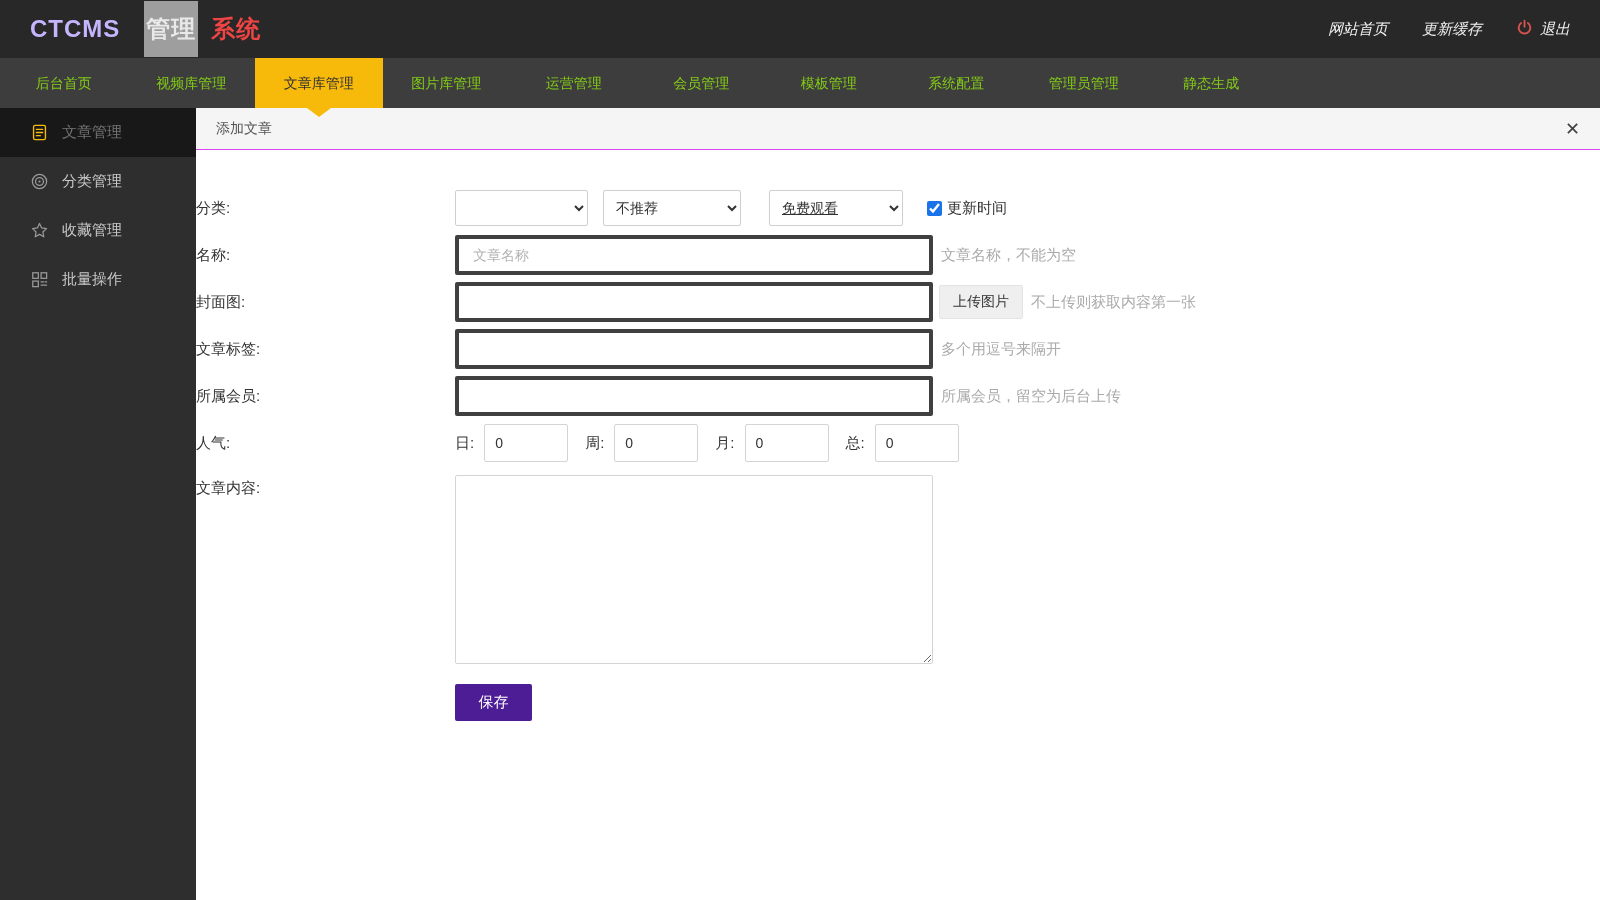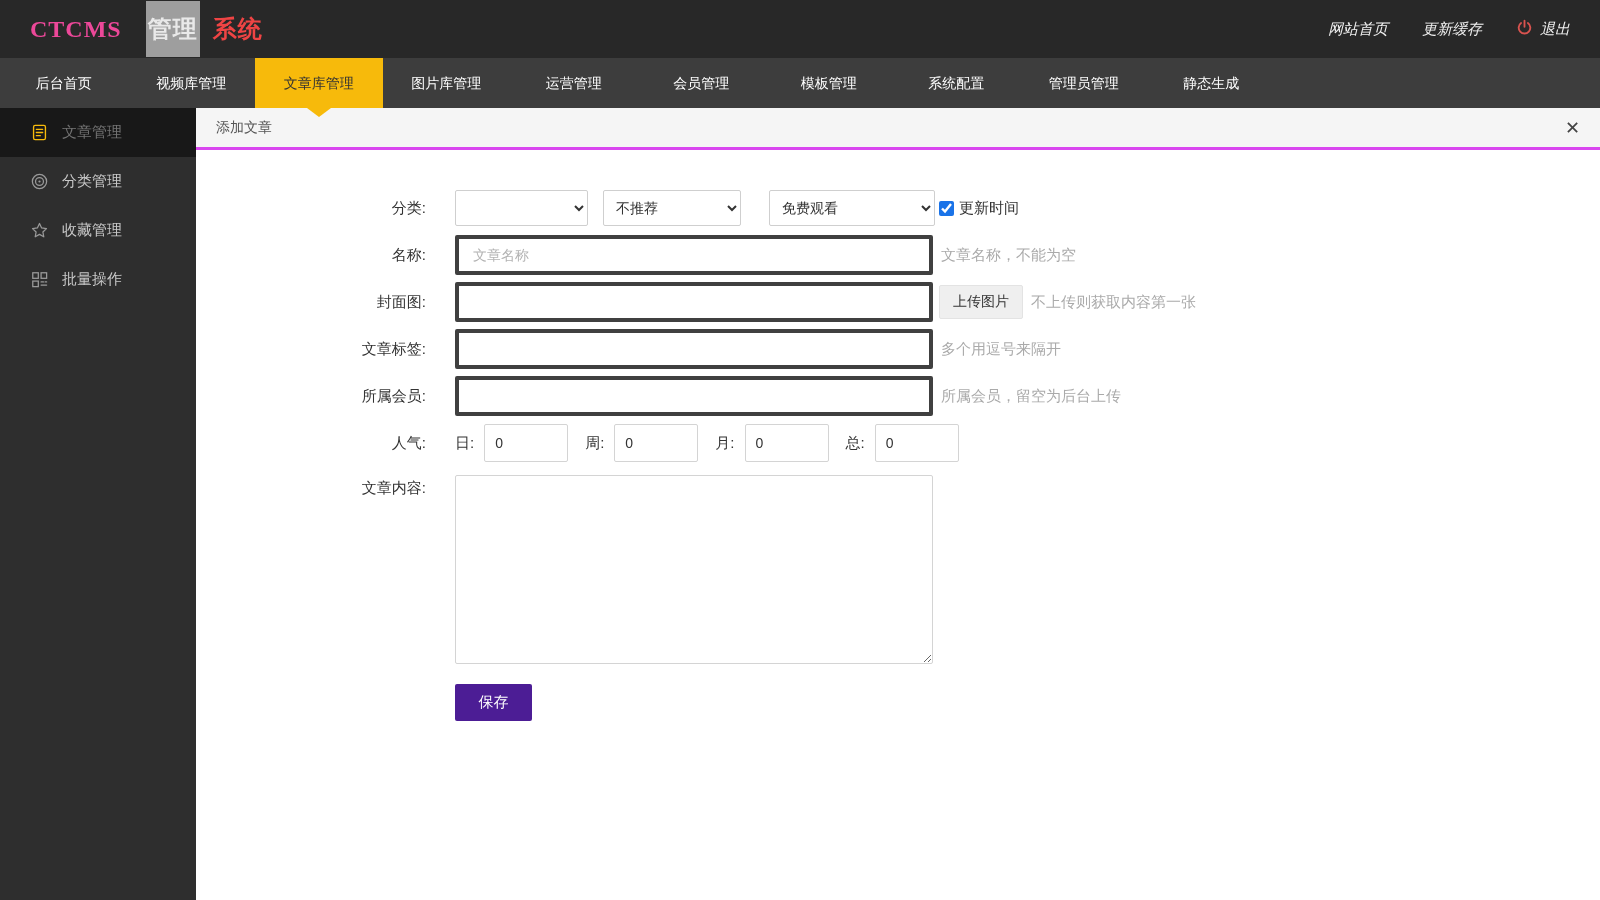--- a/index.html
+++ b/index.html
@@ -10,34 +10,34 @@
     color: #333;
     overflow: hidden;
   }
   
   .topbar {
     height: 58px; background: #282828;
     display: flex; align-items: center; justify-content: space-between;
     padding: 0 30px;
   }
   .logo { display: flex; align-items: center; font-size: 24px; font-weight: bold; letter-spacing: 1px; }
-  .logo .ctcms { color: #ec4899; font-family: Liberation Serif, serif; }
+  .logo .ctcms { color: #c4b5fd; }
   .logo .guanli { color: #e9e9e9; background: #9e9e9e; padding: 12px 2px; font-weight: bold; margin-left: 24px; }
   .logo .xitong { color: #ef4444; padding-left: 13px; }
   .top-links { display: flex; align-items: center; gap: 34px; font-style: italic; }
   .top-link { color: #f2f2f2; font-size: 15px; cursor: pointer; display: flex; align-items: center; gap: 7px; text-decoration: none; }
   .power-svg { display: inline-block; }
   
   .navbar {
     height: 50px; background: #3d3d3d;
     display: flex; position: relative; z-index: 3;
   }
   .nav-tab {
     width: 127.5px; height: 50px; line-height: 50px;
-    text-align: center; color: #ffffff; font-size: 14px;
+    text-align: center; color: #84cc16; font-size: 14px;
     cursor: pointer; position: relative;
   }
   .nav-tab.active { background: #f7ba0b; color: #333; }
   .nav-tab.active::after {
     content: ""; position: absolute; left: 50%; bottom: -9px;
     transform: translateX(-50%);
     border-left: 12px solid transparent; border-right: 12px solid transparent;
     border-top: 9px solid #f7ba0b;
   }
   
@@ -46,40 +46,40 @@
   .side-item {
     height: 49px; display: flex; align-items: center;
     padding-left: 30px; gap: 13px; cursor: pointer;
     color: #c9c9c9; font-size: 15px;
   }
   .side-item.active { background: #181818; color: #737373; }
   .side-item .ico { width: 19px; height: 19px; flex: none; display: inline-flex; }
   .content { flex: 1; background: #fff; }
   
   .tabbar {
-    height: 42px; background: #f5f5f5; border-bottom: 3px solid #d946ef;
+    height: 42px; background: #f5f5f5; border-bottom: 1px solid #d946ef;
     display: flex; align-items: center; padding: 0 20px;
   }
   .tabbar-title { font-size: 14px; color: #555; }
   .tab-close { margin-left: auto; font-size: 18px; color: #444; cursor: pointer; line-height: 1; }
   
   .form { padding-top: 38px; }
   .frow { display: flex; align-items: center; margin-bottom: 7px; min-height: 40px; }
   .frow.top-align { align-items: flex-start; }
-  .flabel { width: 230px; flex: none; text-align: right; font-size: 15px; color: #333; }
+  .flabel { width: 230px; flex: none; text-align: left; font-size: 15px; color: #333; }
   .fctrl { margin-left: 29px; display: flex; align-items: center; }
   .frow.top-align .flabel { padding-top: 9px; }
   select {
     height: 36px; border: 1px solid #cfcfcf; border-radius: 2px;
     background: #fff; color: #333; font-size: 14px; padding: 0 8px;
     font-family: "Liberation Sans", "DejaVu Sans", sans-serif;
   }
   .sel-1 { width: 133px; margin-right: 15px; }
   .sel-2 { width: 138px; margin-right: 28px; }
-  .sel-3 { width: 166px; margin-right: 4px; }
+  .sel-3 { width: 134px; margin-right: 24px; text-decoration: underline; }
   .chk-wrap { display: flex; align-items: center; gap: 5px; font-size: 15px; color: #333; }
   input[type="checkbox"] { width: 15px; height: 15px; accent-color: #1a73e8; }
   .txt-input {
     width: 478px; height: 40px; border: 4px solid #404040; border-radius: 2px;
     padding: 0 14px; font-size: 14px; color: #333;
     font-family: "Liberation Sans", "DejaVu Sans", sans-serif;
   }
   .txt-input::placeholder { color: #b3b3b3; }
   .hint { margin-left: 8px; color: #aaa; font-size: 15px; white-space: nowrap; }
   .upload-btn {

